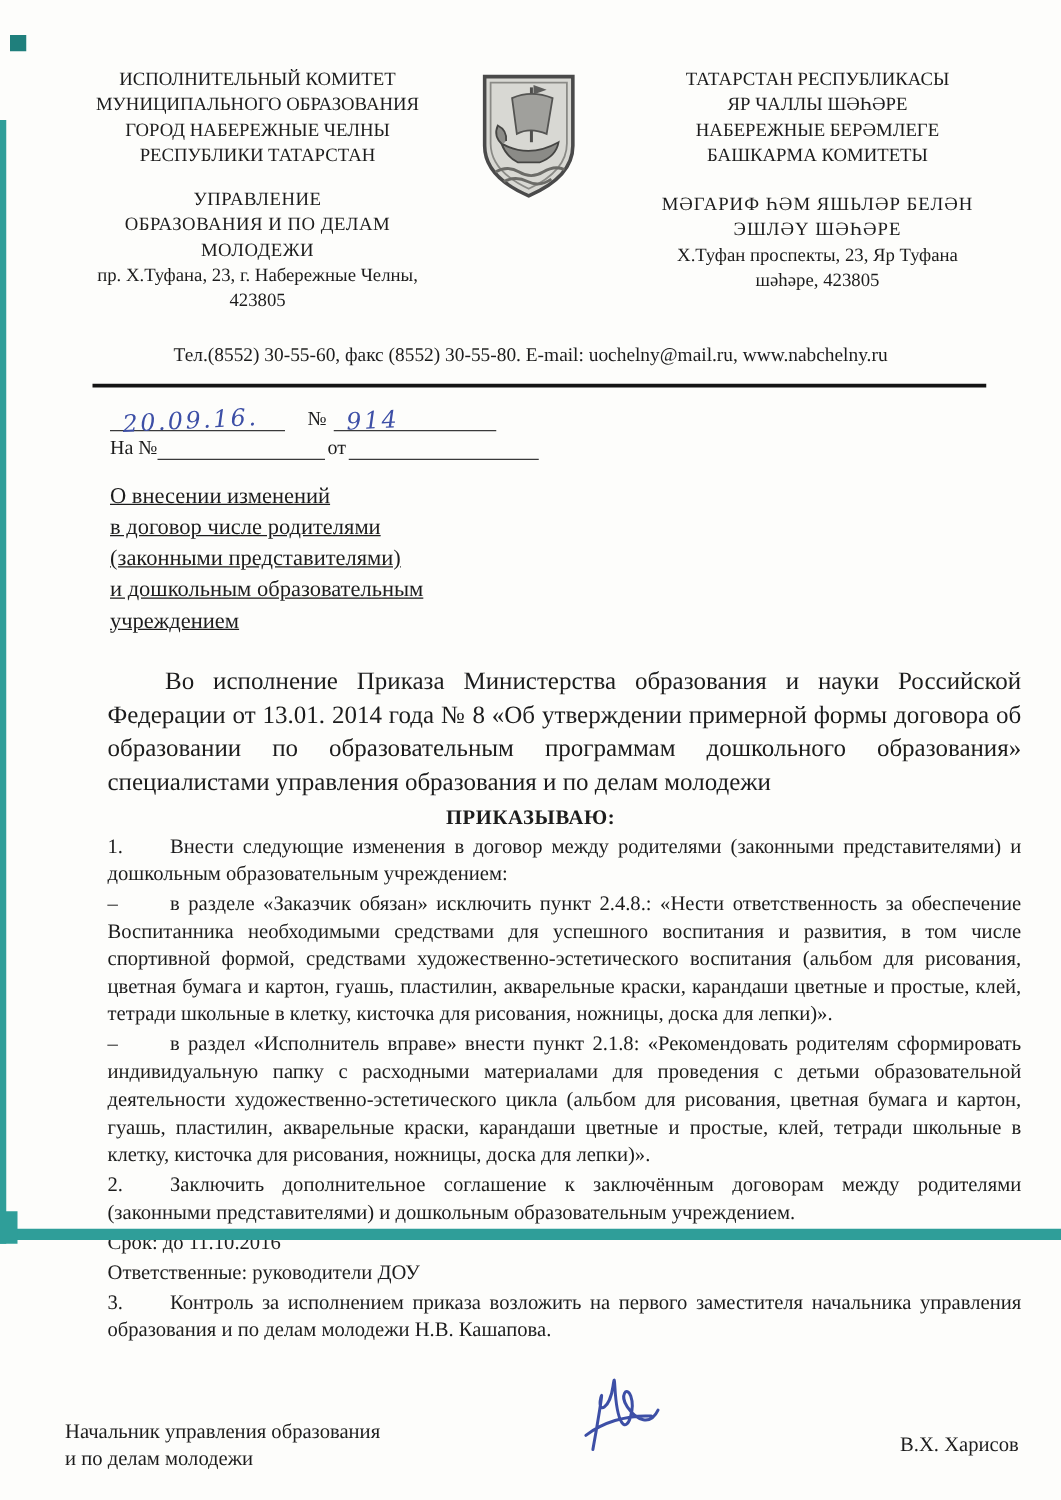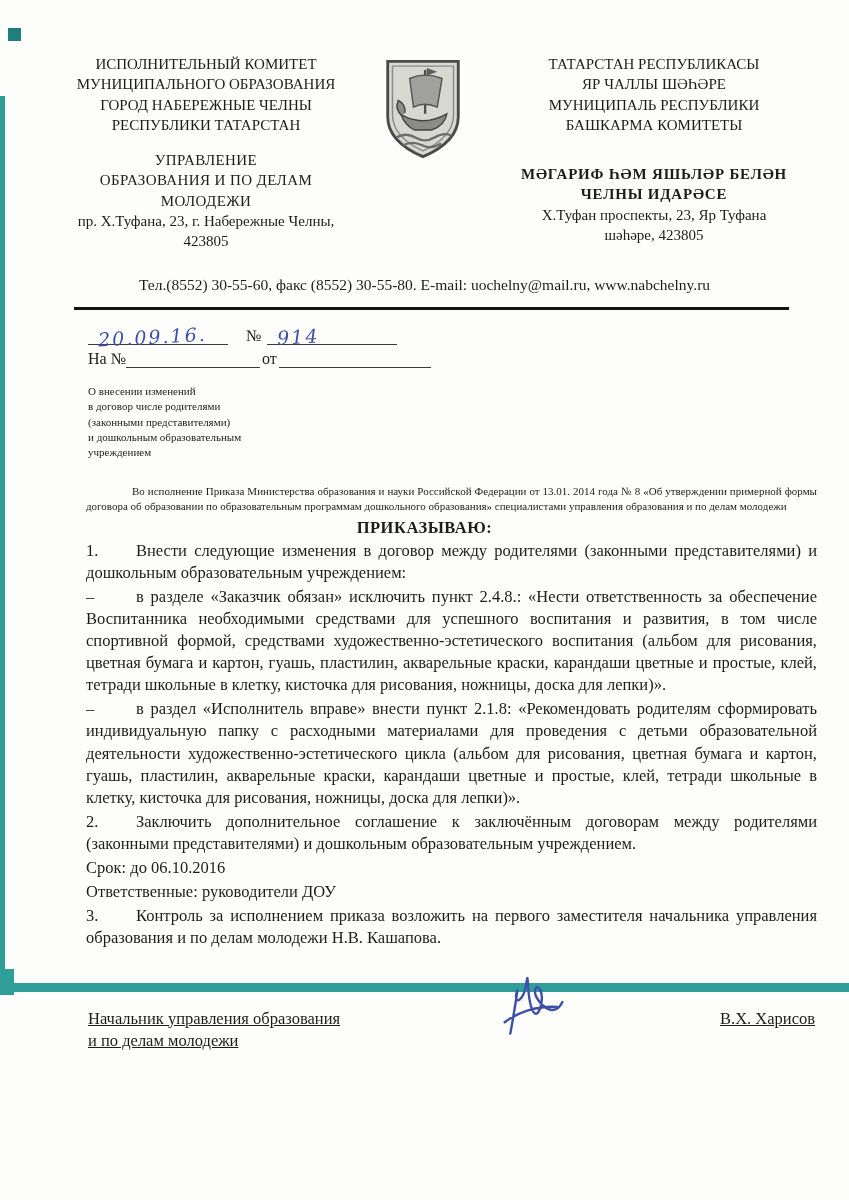--- a/index.html
+++ b/index.html
@@ -14,51 +14,51 @@
   .mark-topleft{position:absolute;left:8px;top:28px;width:13px;height:13px;background:#1f7f7c;}
 
   
   .header{display:flex;justify-content:space-between;align-items:flex-start;
           padding:54px 30px 0 56px;}
   .hcol{text-align:center;font-size:15px;line-height:1.35;}
   .hcol.left{width:300px;}
   .hcol.right{width:330px;}
   .emblem-wrap{width:110px;display:flex;justify-content:center;padding-top:2px;}
   .org-block{margin-top:15px;letter-spacing:.4px;}
-  .hcol.right .org-block{margin-top:29px;letter-spacing:.8px;font-weight:bold;}
+  .hcol.right .org-block{margin-top:19px;letter-spacing:.8px;}
   .addr{letter-spacing:0;}
   .contact{text-align:center;font-size:15.5px;margin-top:25px;}
 
   .rule{height:3px;background:#141414;margin:13px 60px 0 74px;}
 
   
   .refblock{margin:14px 0 0 88px;font-size:16px;}
   .uline{display:inline-block;border-bottom:1.4px solid #3a3a3a;height:20px;vertical-align:bottom;}
   .w1{width:140px;} .w2{width:130px;} .w3{width:134px;} .w4{width:152px;}
   .hw{color:#3d4fa6;font-size:19px;font-style:italic;display:inline-block;
       transform:rotate(-3deg) translateY(2px);letter-spacing:2px;padding-left:10px;
       font-family:"DejaVu Serif",serif;}
   .no-label{margin:0 6px 0 18px;}
   .refline2{margin-top:2px;}
   .refline2 .ot{margin:0 2px;}
 
   .title{text-align:center;font-weight:bold;font-size:17px;letter-spacing:1.5px;margin-top:20px;}
 
-  .subject{margin:16px 30px 0 88px;font-size:11px;line-height:1.38;}
+  .subject{margin:16px 30px 0 88px;font-size:18px;line-height:1.38;text-decoration:underline;}
 
-  .para{margin:24px 32px 0 86px;font-size:11px;line-height:1.34;text-align:justify;}
+  .para{margin:24px 32px 0 86px;font-size:20px;line-height:1.34;text-align:justify;}
   .para.indent{text-indent:46px;}
   .resolution{text-align:center;font-weight:bold;font-size:16.5px;margin-top:4px;letter-spacing:.5px;}
   p.item{margin:2px 32px 0 86px;font-size:16.5px;line-height:1.34;text-align:justify;}
   .marker{display:inline-block;width:50px;}
   .plainline{margin:2px 32px 0 86px;font-size:16.5px;line-height:1.34;}
 
   
-  .sigblock{position:relative;margin:58px 34px 0 88px;display:flex;
-            justify-content:space-between;align-items:flex-start;font-size:16.5px;line-height:1.38;text-decoration:underline;}
+  .sigblock{position:relative;margin:58px 34px 0 52px;display:flex;
+            justify-content:space-between;align-items:center;font-size:16.5px;line-height:1.38;}
   .sig-ink{position:absolute;left:408px;top:-48px;width:76px;height:82px;transform:rotate(-8deg);}
 </style>
 </head>
 <body>
 
 <div class="page">
 
   <div class="mark-topleft"></div>
   <div class="edge-left"></div>
   <div class="edge-bottom"></div>
@@ -90,25 +90,25 @@
         <path d="M20,60 Q43,73 68,59 Q66,71 52,76 L34,76 Q24,71 20,60 Z" fill="#8b8b87" stroke="#454543" stroke-width="1.5"></path>
         <path d="M21,61 Q13,54 17,45 Q25,49 24,58" fill="#8b8b87" stroke="#454543" stroke-width="1.5"></path>
         <path d="M15,84 Q25,78 35,84 T55,84 T73,82" fill="none" stroke="#6b6b67" stroke-width="2.4"></path>
         <path d="M22,92 Q32,87 42,92 T62,90" fill="none" stroke="#6b6b67" stroke-width="2.4"></path>
       </svg>
     </div>
 
     <div class="hcol right">
       <div>ТАТАРСТАН РЕСПУБЛИКАСЫ</div>
       <div>ЯР ЧАЛЛЫ ШӘҺӘРЕ</div>
-      <div>МУНИЦИПАЛЬ РЕСПУБЛИКИ</div>
+      <div>НАБЕРЕЖНЫЕ БЕРӘМЛЕГЕ</div>
       <div>БАШКАРМА КОМИТЕТЫ</div>
       <div class="org-block">
         <div>МӘГАРИФ ҺӘМ ЯШЬЛӘР БЕЛӘН</div>
-        <div>ЧЕЛНЫ ИДАРӘСЕ</div>
+        <div>ЭШЛӘҮ ШӘҺӘРЕ</div>
       </div>
       <div class="addr">
         <div>Х.Туфан проспекты, 23, Яр Туфана</div>
         <div>шәһәре, 423805</div>
       </div>
     </div>
   </div>
 
   <div class="contact">Тел.(8552) 30-55-60, факс (8552) 30-55-80. E-mail: uochelny@mail.ru, www.nabchelny.ru</div>
 
@@ -137,21 +137,21 @@
   <div class="resolution">ПРИКАЗЫВАЮ:</div>
 
   <p class="item"><span class="marker">1.</span><span>Внести следующие изменения в договор между родителями (законными представителями) и дошкольным образовательным учреждением:</span></p>
 
   <p class="item"><span class="marker">–</span><span>в разделе «Заказчик обязан» исключить пункт 2.4.8.: «Нести ответственность за обеспечение Воспитанника необходимыми средствами для успешного воспитания и развития, в том числе спортивной формой, средствами художественно-эстетического воспитания (альбом для рисования, цветная бумага и картон, гуашь, пластилин, акварельные краски, карандаши цветные и простые, клей, тетради школьные в клетку, кисточка для рисования, ножницы, доска для лепки)».</span></p>
 
   <p class="item"><span class="marker">–</span><span>в раздел «Исполнитель вправе» внести пункт 2.1.8: «Рекомендовать родителям сформировать индивидуальную папку с расходными материалами для проведения с детьми образовательной деятельности художественно-эстетического цикла (альбом для рисования, цветная бумага и картон, гуашь, пластилин, акварельные краски, карандаши цветные и простые, клей, тетради школьные в клетку, кисточка для рисования, ножницы, доска для лепки)».</span></p>
 
   <p class="item"><span class="marker">2.</span><span>Заключить дополнительное соглашение к заключённым договорам между родителями (законными представителями) и дошкольным образовательным учреждением.</span></p>
 
-  <div class="plainline">Срок: до 06.10.2016</div>
+  <div class="plainline">Срок: до 11.10.2016</div>
   <div class="plainline">Ответственные: руководители ДОУ</div>
 
   <p class="item"><span class="marker">3.</span><span>Контроль за исполнением приказа возложить на первого заместителя начальника управления образования и по делам молодежи Н.В. Кашапова.</span></p>
 
   <div class="sigblock">
     <div>
       <div>Начальник управления образования</div>
       <div>и по делам молодежи</div>
     </div>
     <svg class="sig-ink" viewBox="0 0 76 82" aria-hidden="true">

